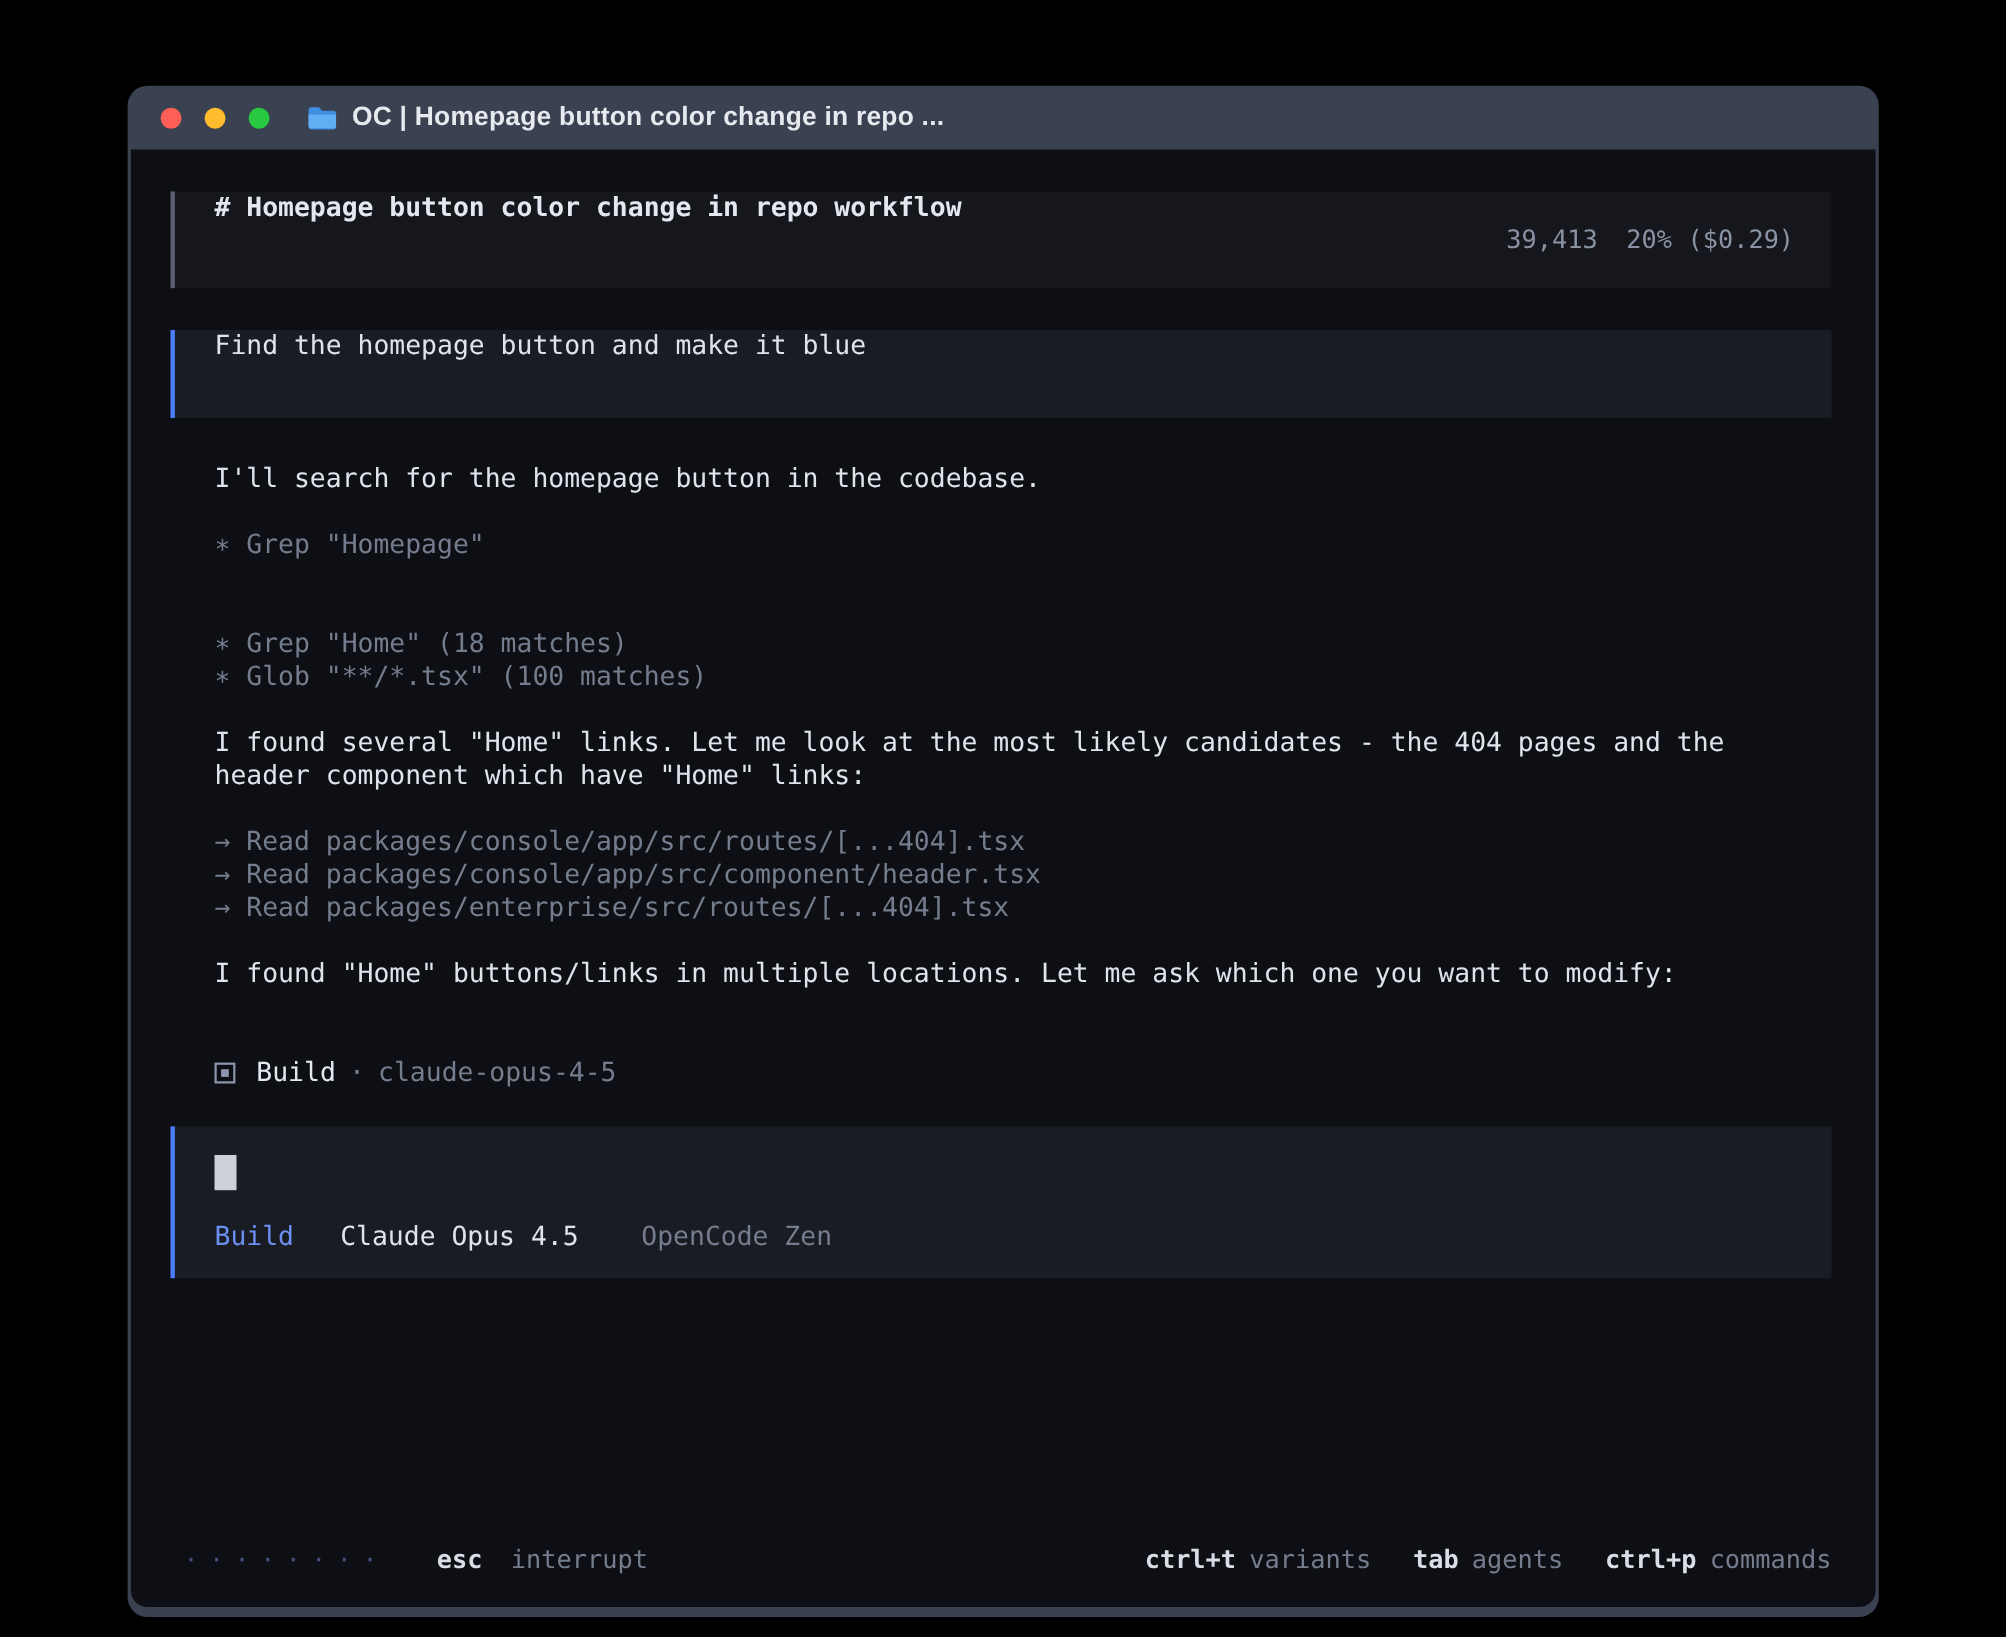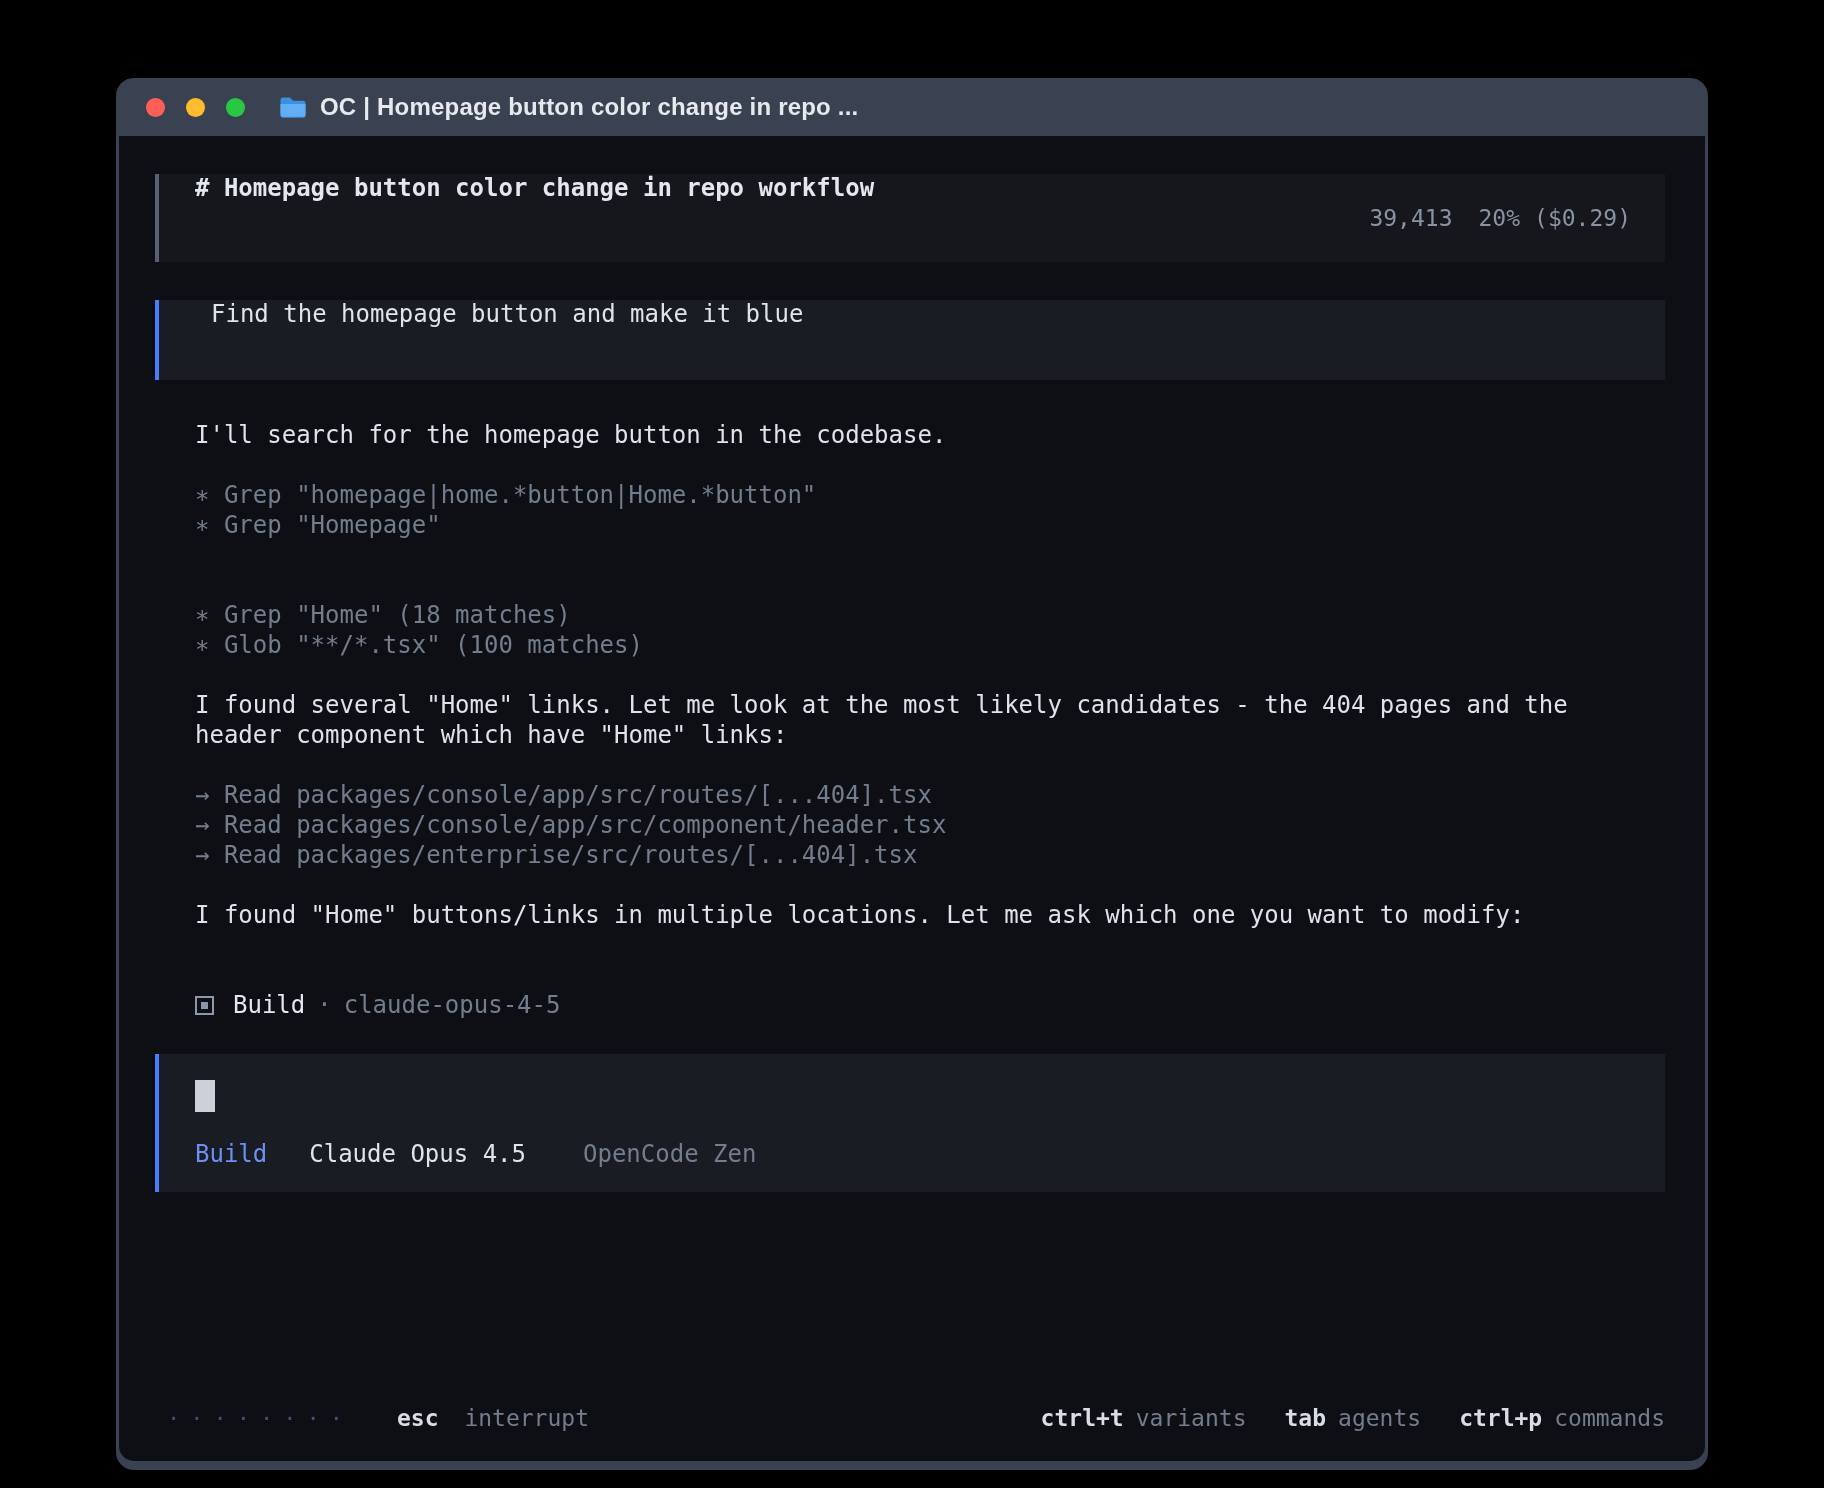--- a/index.html
+++ b/index.html
@@ -55,21 +55,21 @@
     padding:0 34px 0 36px;
     margin-bottom:38px;
   }
   .header-title{font-weight:bold;font-size:24px;color:#e3e7ee;}
   .header-stats{display:flex;align-items:center;color:#8a93a3;font-size:23px;}
   .header-stats .tokens{margin-right:26px;}
   .header-stats .pct{margin-right:14px;}
   .user-block{
     border-color:#4a7dfc;background:#191c23;
     height:80px;flex:0 0 80px;
-    padding:0 52px;
+    padding:0 36px;
     margin-bottom:40px;
     font-size:24px;color:#dfe3ea;
   }
   .transcript{
     padding-left:40px;
     font-size:24px;line-height:30px;
     letter-spacing:0;
   }
   .t-line{white-space:pre-wrap;}
   .t-line.text{color:#dfe3ea;}
@@ -159,21 +159,20 @@
       </span>
     </div>
 
     <div class="block user-block">
       <span>Find the homepage button and make it blue</span>
     </div>
 
     <div class="transcript">
         <div class="t-line text">I'll search for the homepage button in the codebase.</div>
         <div class="t-line blank">&nbsp;</div>
-        <div class="t-line tool">∗ Grep "homepage|home.*button|Home.*button"</div>
         <div class="t-line tool">∗ Grep "Homepage"</div>
         <div class="t-line blank">&nbsp;</div>
         <div class="t-line blank">&nbsp;</div>
         <div class="t-line tool">∗ Grep "Home" (18 matches)</div>
         <div class="t-line tool">∗ Glob "**/*.tsx" (100 matches)</div>
         <div class="t-line blank">&nbsp;</div>
         <div class="t-line text">I found several "Home" links. Let me look at the most likely candidates - the 404 pages and the header component which have "Home" links:</div>
         <div class="t-line blank">&nbsp;</div>
         <div class="t-line tool">→ Read packages/console/app/src/routes/[...404].tsx</div>
         <div class="t-line tool">→ Read packages/console/app/src/component/header.tsx</div>

